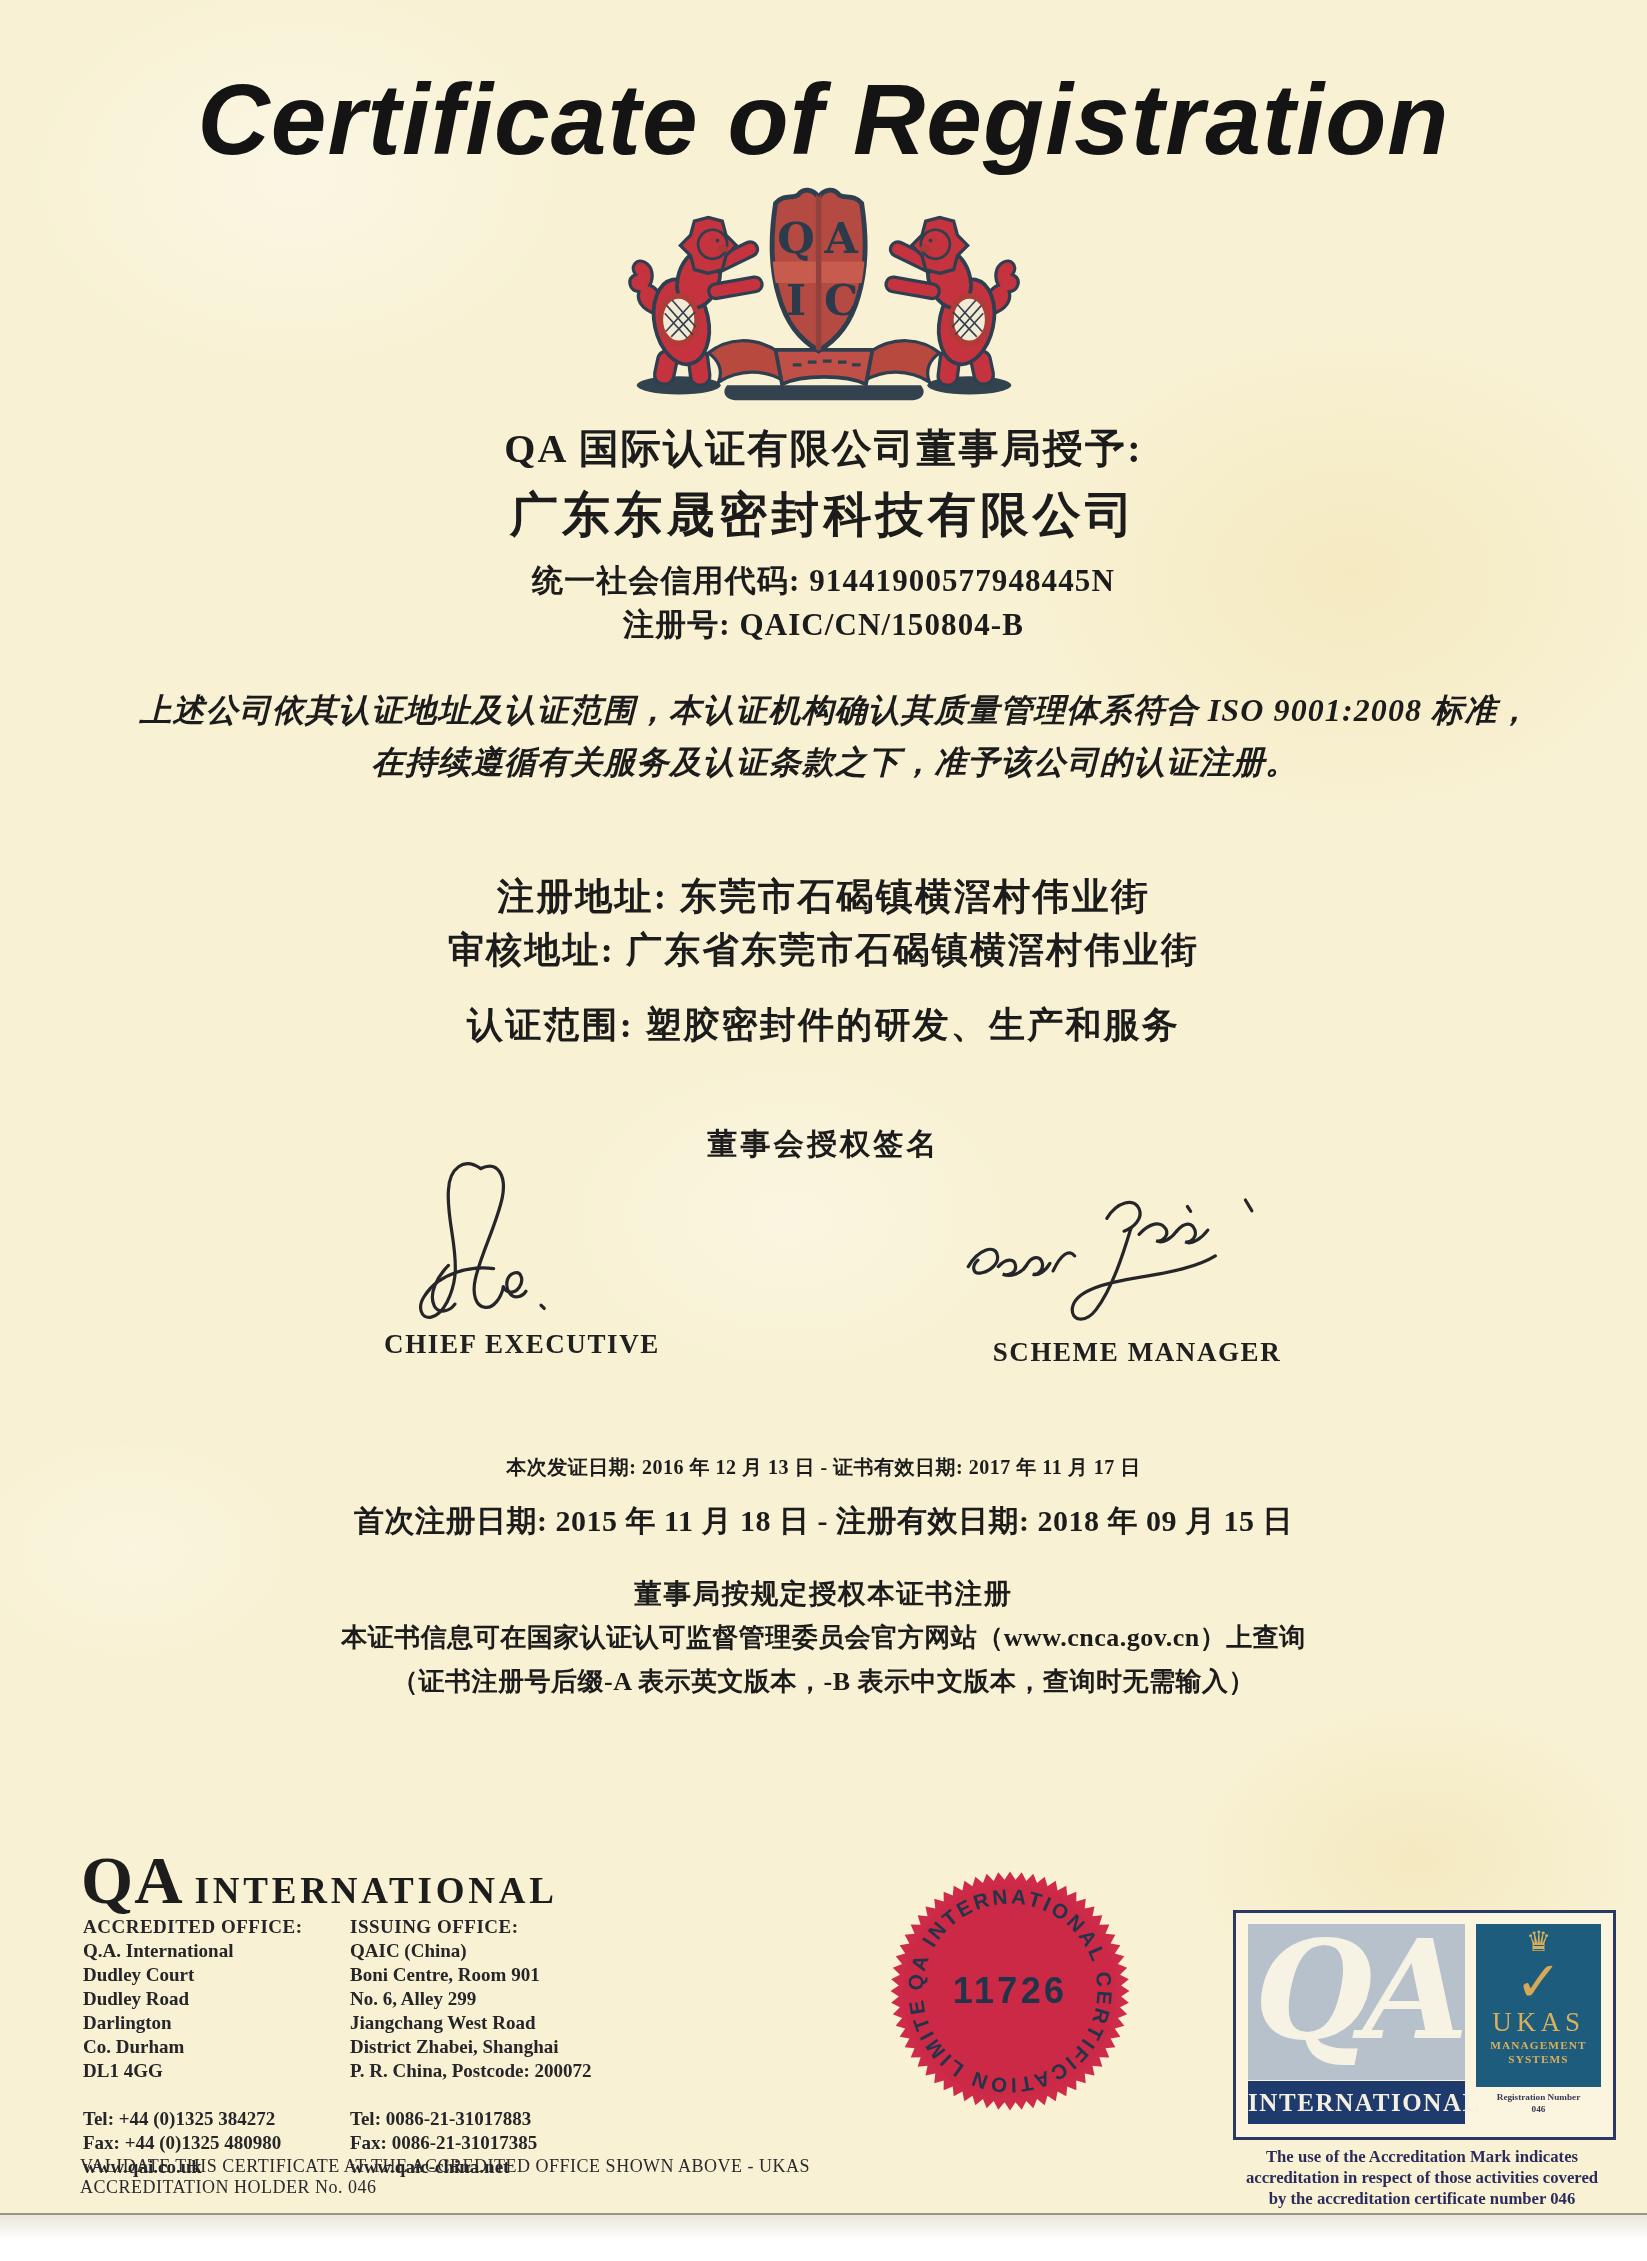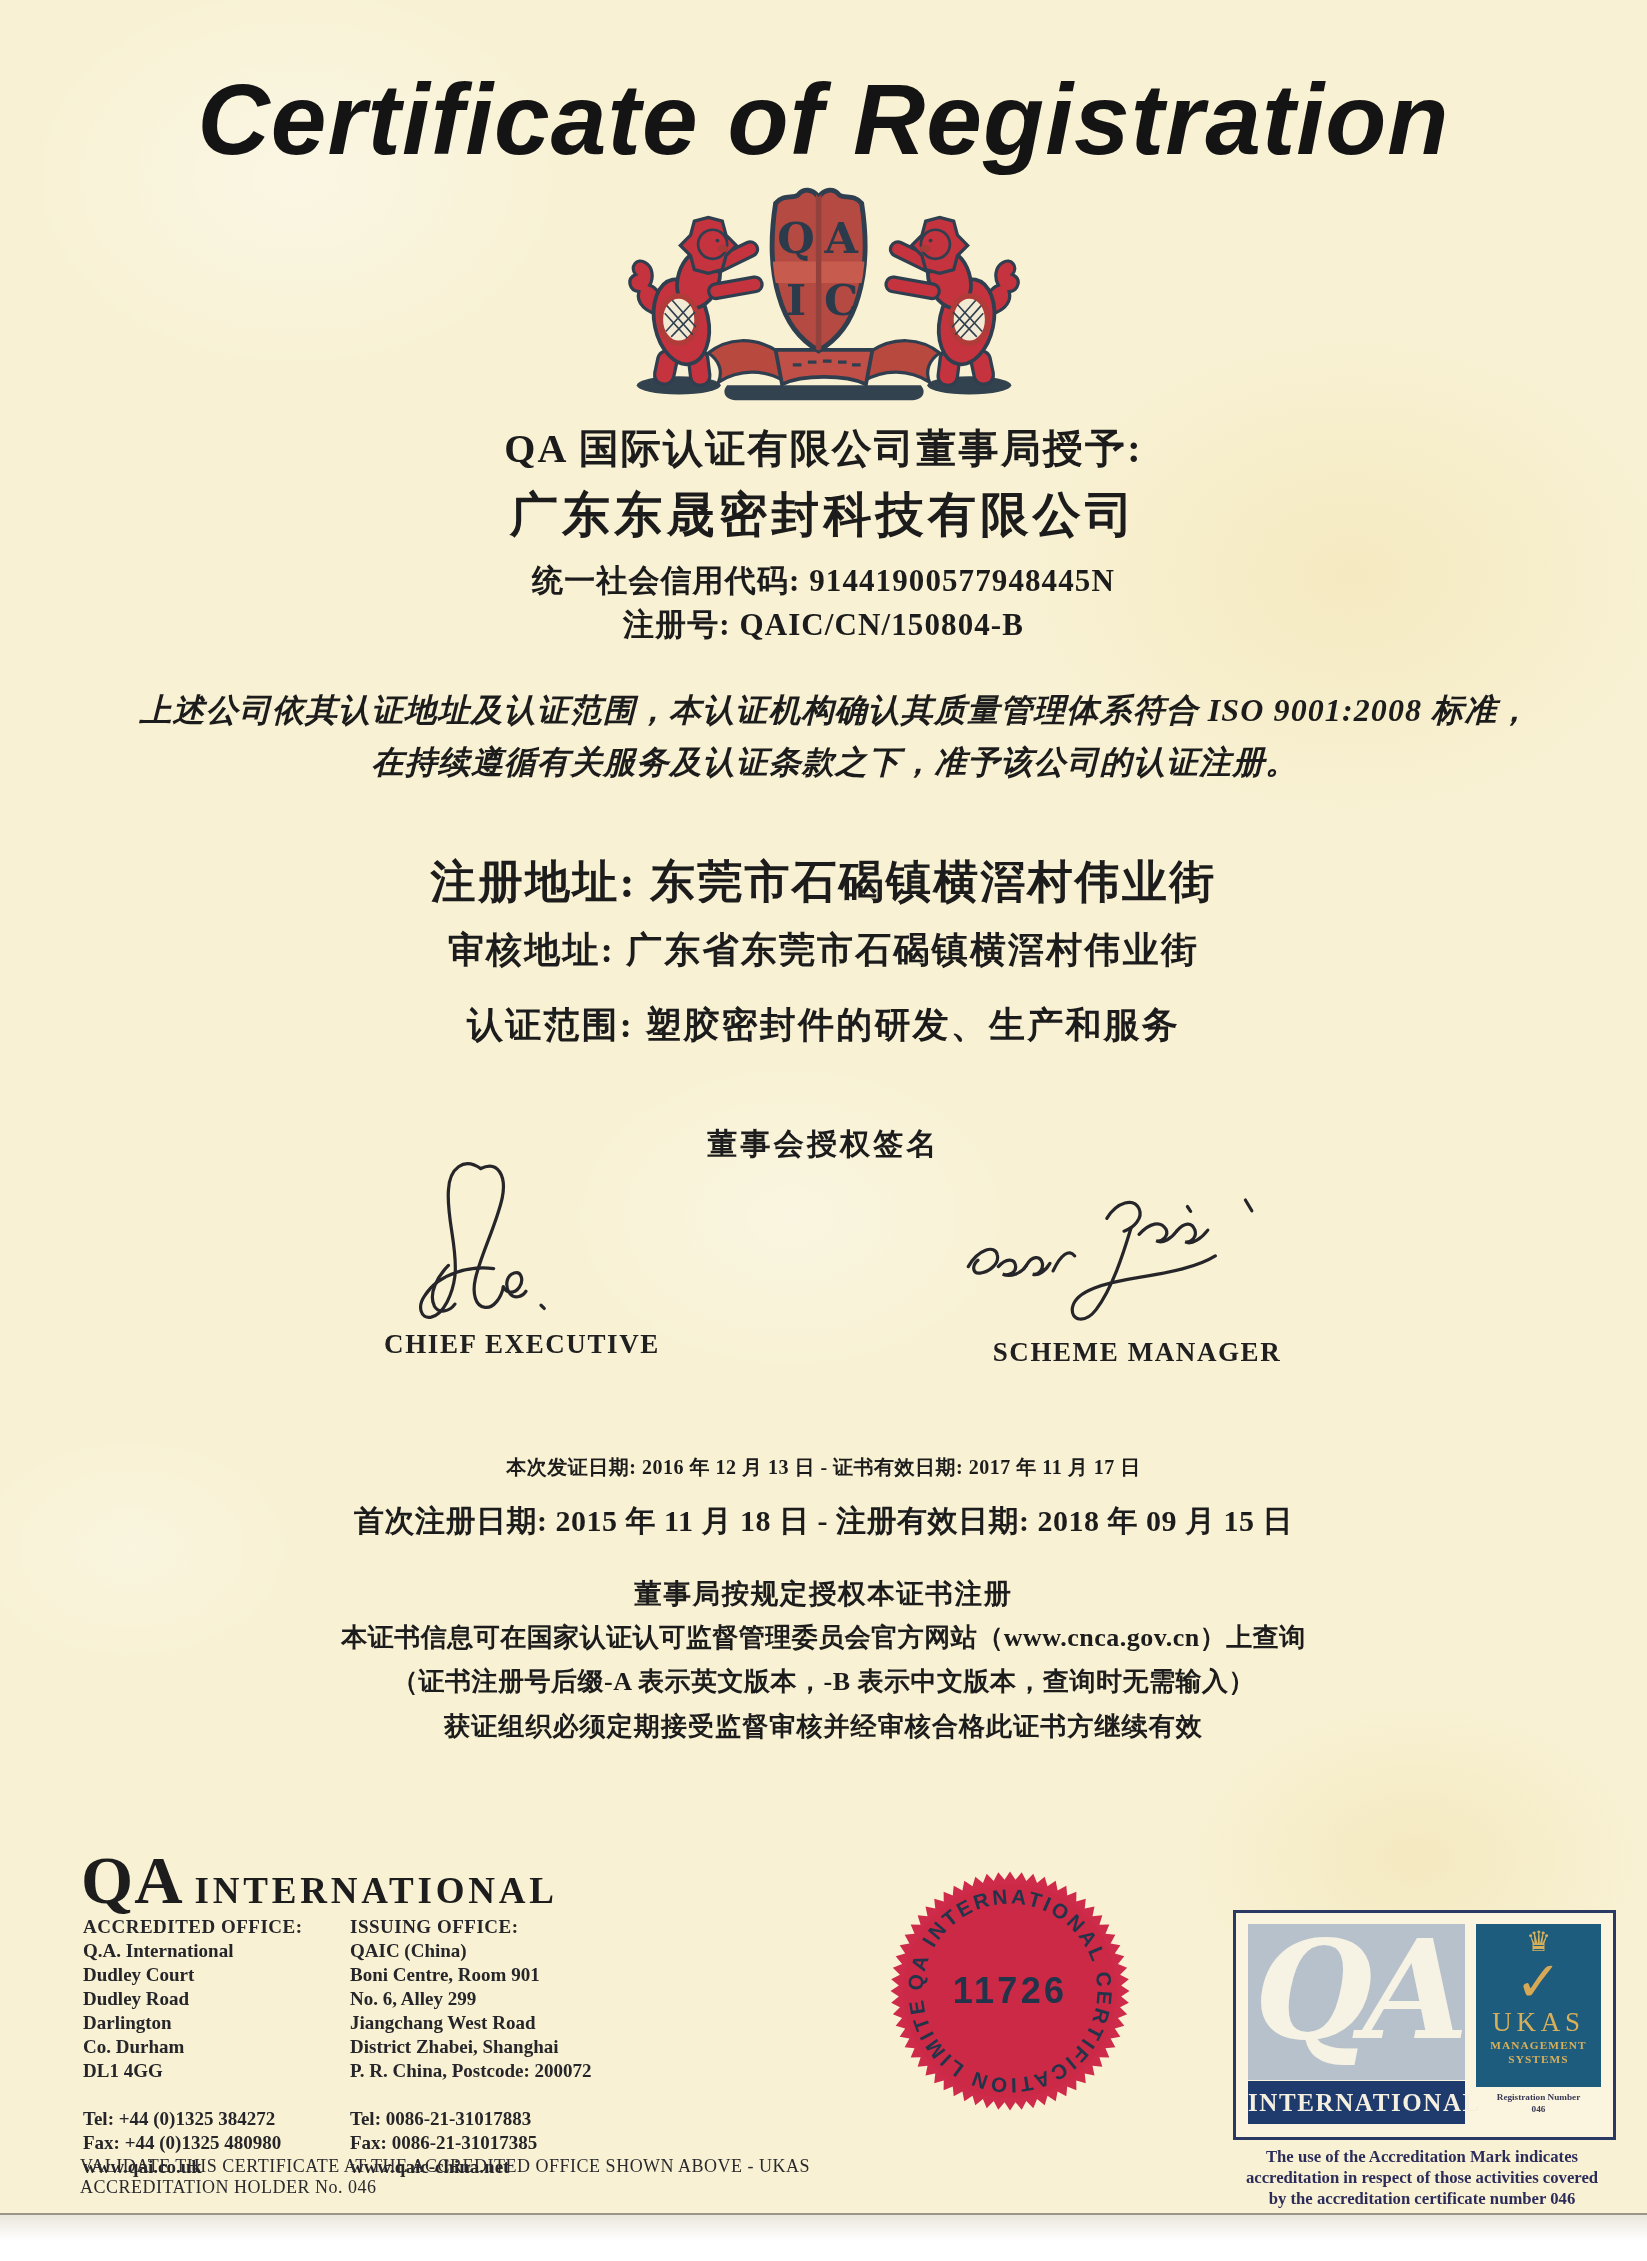--- a/index.html
+++ b/index.html
@@ -16,21 +16,21 @@
   .ctext{position:absolute;left:0;right:0;text-align:center;}
   .abs{position:absolute;}
   .cn{font-family:"Liberation Serif",serif;}
   #title{top:44px;font-size:100px;font-style:italic;font-weight:600;font-family:Liberation Sans, sans-serif;letter-spacing:1.1px;color:#141414;margin-top:18px;}
   #crest{left:50%;top:171px;transform:translateX(-50%);}
   #intro{top:421px;font-size:40px;font-weight:600;letter-spacing:2.2px;}
   #company{top:483px;font-size:48px;font-weight:700;letter-spacing:4.3px;}
   #credit{top:560px;font-size:31px;font-weight:600;letter-spacing:1.1px;}
   #regno{top:604px;font-size:31px;font-weight:600;letter-spacing:1.1px;}
   #statement{top:684px;font-size:32px;font-weight:700;font-style:italic;line-height:52px;letter-spacing:1.1px;padding-left:23px;}
-  #addr-registered{top:852px;font-size:45px;font-weight:700;letter-spacing:2.2px;}
+  #addr-registered{top:872px;font-size:37px;font-weight:700;letter-spacing:2.2px;}
   #addr-audit{top:926px;font-size:36px;font-weight:700;letter-spacing:2.2px;}
   #addr-scope{top:1001px;font-size:36px;font-weight:700;letter-spacing:2.2px;}
   #sign-heading{top:1124px;font-size:30px;font-weight:600;letter-spacing:3.2px;}
   #sig-left{left:400px;top:1151px;}
   #sig-right{left:944px;top:1185px;}
   .sig-title{position:absolute;font-family:"Liberation Serif",serif;font-size:27px;font-weight:700;letter-spacing:1.6px;color:#202020;}
   #chief{left:371px;top:1329px;width:302px;text-align:center;}
   #scheme{left:981px;top:1337px;width:312px;text-align:center;}
   #date-issue{top:1454px;font-size:20px;font-weight:600;letter-spacing:0.5px;}
   #date-first{top:1501px;font-size:30px;font-weight:600;letter-spacing:0.5px;}
@@ -155,21 +155,20 @@
 
   <div id="chief" class="sig-title">CHIEF EXECUTIVE</div>
   <div id="scheme" class="sig-title">SCHEME MANAGER</div>
 
   <div id="date-issue" class="ctext cn">本次发证日期: 2016 年 12 月 13 日 - 证书有效日期: 2017 年 11 月 17 日</div>
   <div id="date-first" class="ctext cn">首次注册日期: 2015 年 11 月 18 日 - 注册有效日期: 2018 年 09 月 15 日</div>
 
   <div id="fnote-0" class="ctext cn">董事局按规定授权本证书注册</div>
   <div id="fnote-1" class="ctext cn">本证书信息可在国家认证认可监督管理委员会官方网站（www.cnca.gov.cn）上查询</div>
   <div id="fnote-2" class="ctext cn">（证书注册号后缀-A 表示英文版本，-B 表示中文版本，查询时无需输入）</div>
-  <div id="fnote-3" class="ctext cn">获证组织必须定期接受监督审核并经审核合格此证书方继续有效</div>
 
   <div id="qa-head" class="abs">
     <span class="big">QA</span><span class="word">INTERNATIONAL</span>
   </div>
 
   <div id="acc-office" class="office">
     <div class="head">ACCREDITED OFFICE:</div>
     <div>Q.A. International</div>
     <div>Dudley Court</div>
     <div>Dudley Road</div>

